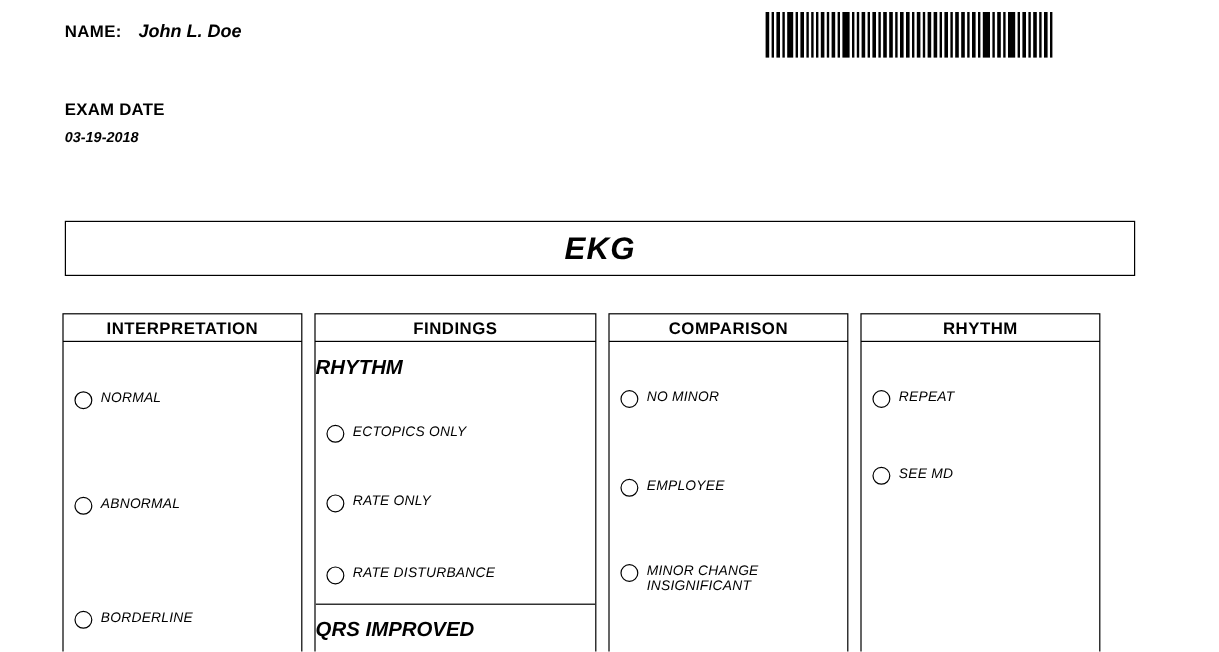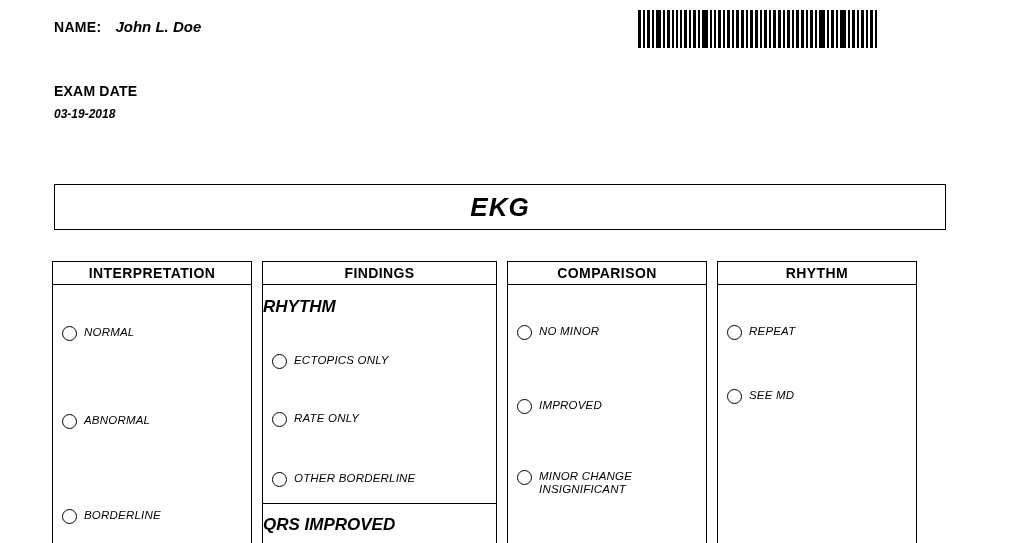--- a/index.html
+++ b/index.html
@@ -257,36 +257,36 @@
         <div class="opt" style="position: absolute; left: 0px; top: 68px;">
           <span class="radio"></span>
           <span class="lab">ECTOPICS ONLY</span>
         </div>
         <div class="opt" style="position: absolute; left: 0px; top: 126px;">
           <span class="radio"></span>
           <span class="lab">RATE ONLY</span>
         </div>
         <div class="opt" style="position: absolute; left: 0px; top: 186px;">
           <span class="radio"></span>
-          <span class="lab">OTHER BORDERLINE</span>
+          <span class="lab">RATE DISTURBANCE</span>
         </div>
         <div class="sep" style="position: absolute; left: 0px; right: 0px; top: 218px;"></div>
         <div class="subhead" style="position: absolute; left: 0px; right: 0px; top: 222px;">QRS IMPROVED</div>
       </div>
     </div>
     <div class="col">
       <div class="col-head">COMPARISON</div>
       <div class="col-body">
         <div class="opt" style="position: absolute; left: 0px; top: 39px;">
           <span class="radio"></span>
           <span class="lab">NO MINOR</span>
         </div>
         <div class="opt" style="position: absolute; left: 0px; top: 113px;">
           <span class="radio"></span>
-          <span class="lab">IMPROVED</span>
+          <span class="lab">EMPLOYEE</span>
         </div>
         <div class="opt" style="position: absolute; left: 0px; top: 184px;">
           <span class="radio"></span>
           <span class="lab">MINOR CHANGE
 INSIGNIFICANT</span>
         </div>
       </div>
     </div>
     <div class="col">
       <div class="col-head">RHYTHM</div>

